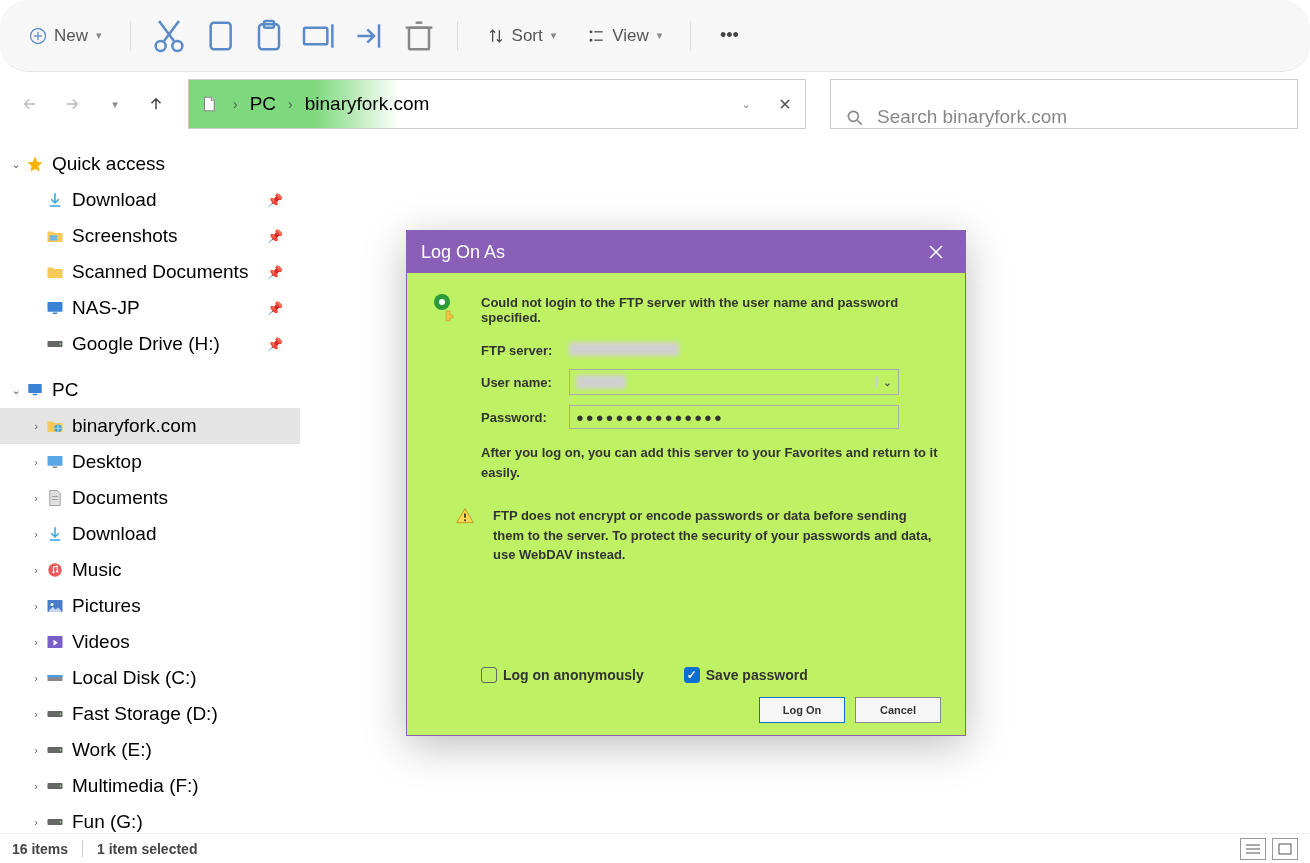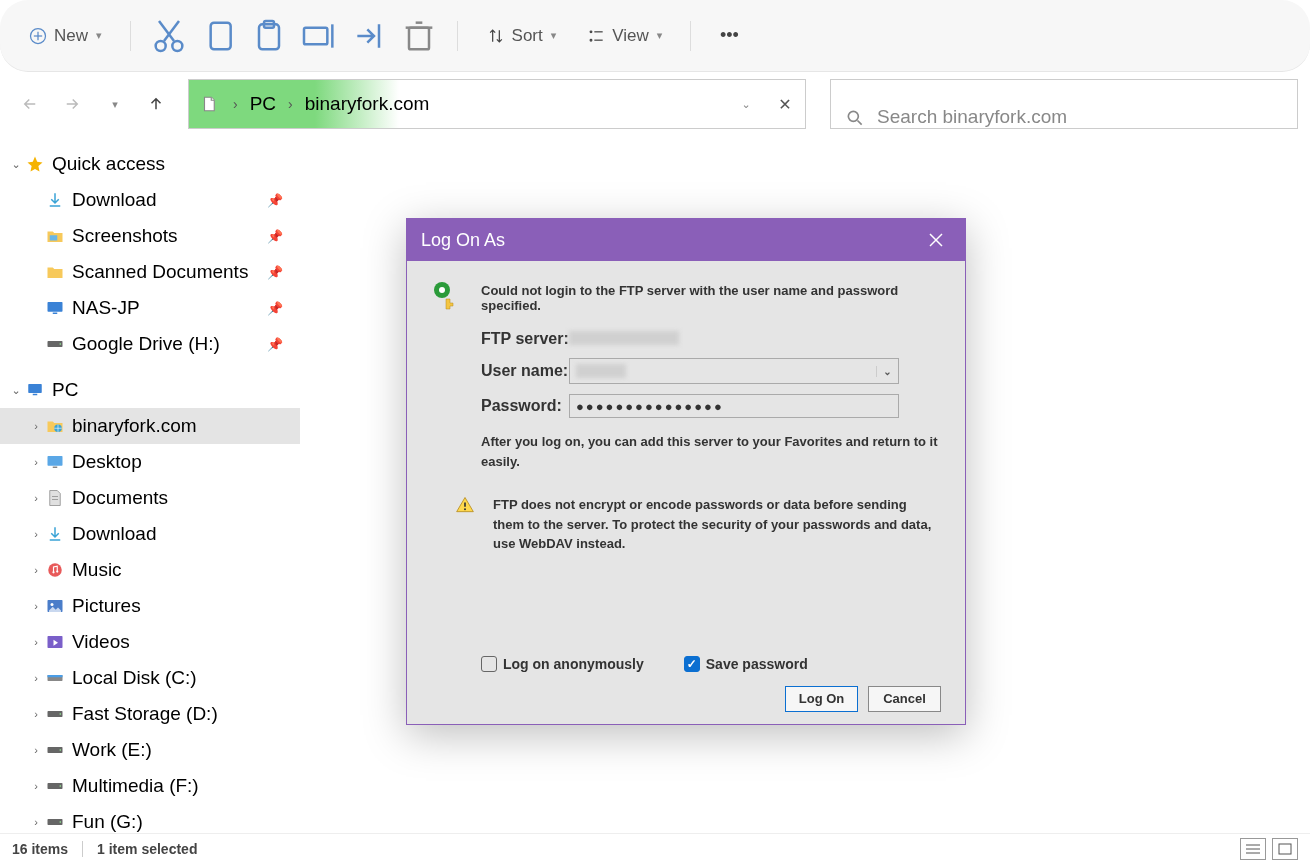--- a/index.html
+++ b/index.html
@@ -43,46 +43,46 @@
 .tree-item .pin { position: absolute; right: 16px; color: #888; font-size: 13px; }
 .content { flex: 1; background: #fff; position: relative; }
 
 
 .status { height: 30px; border-top: 1px solid #eee; display: flex; align-items: center; padding: 0 12px; font-size: 14px; color: #444; gap: 14px; font-weight: bold; }
 .status .sep { width: 1px; height: 16px; background: #ccc; }
 .status-right { margin-left: auto; display: flex; gap: 6px; }
 .viewbtn { width: 26px; height: 22px; border: 1px solid #999; display: flex; align-items: center; justify-content: center; cursor: pointer; }
 
 
-.dialog { position: absolute; left: 406px; top: 218px; width: 560px; background: #e5e5e5; border: 1px solid #8a5fb8; box-shadow: 0 10px 40px rgba(0,0,0,0.25); z-index: 100; }
+.dialog { position: absolute; left: 406px; top: 230px; width: 560px; background: #bef264; border: 1px solid #8a5fb8; box-shadow: 0 10px 40px rgba(0,0,0,0.25); z-index: 100; }
 .dlg-title { height: 42px; background: #8a5fb8; color: #fff; display: flex; align-items: center; padding: 0 14px; font-size: 18px; }
 .dlg-close { margin-left: auto; width: 30px; height: 30px; display: flex; align-items: center; justify-content: center; cursor: pointer; color: #fff; }
 .dlg-body { padding: 18px 24px 12px 24px; font-size: 13px; color: #333; font-weight: bold; }
 .dlg-row { display: flex; gap: 14px; margin-bottom: 14px; }
 .dlg-keyicon { width: 36px; flex-shrink: 0; }
 .dlg-msg { flex: 1; padding-top: 4px; }
 .form-row { display: flex; align-items: center; margin-bottom: 10px; margin-left: 50px; }
-.form-row label { width: 88px; font-size: 16px; }
+.form-row label { width: 88px; font-size: 13px; }
 .form-row .val { flex: 1; }
 .form-row .redact { display: inline-block; width: 110px; height: 14px; background: #d0d0d0; filter: blur(2px); }
 .form-row .redact.sm { width: 50px; }
 .combo { display: flex; border: 1px solid #aaa; height: 26px; width: 330px; align-items: center; }
 .combo .redact { margin-left: 6px; }
 .combo .dd { margin-left: auto; width: 22px; text-align: center; border-left: 1px solid #ccc; cursor: pointer; font-size: 10px; color: #555; }
 .pwd { border: 1px solid #aaa; height: 24px; width: 330px; padding: 0 6px; font-size: 13px; letter-spacing: 2px; display: flex; align-items: center; }
 .note { margin-left: 50px; margin-top: 14px; font-size: 13px; line-height: 1.5; }
 .warn-row { display: flex; gap: 16px; margin-left: 24px; margin-top: 24px; }
 .warn-ico { width: 22px; flex-shrink: 0; }
 .warn-txt { font-size: 13px; line-height: 1.5; flex: 1; }
 .chk-row { display: flex; align-items: center; gap: 40px; margin-top: 102px; margin-left: 50px; }
 .chk { display: flex; align-items: center; gap: 6px; font-size: 14px; }
 .chk .box { width: 16px; height: 16px; border: 1.5px solid #666; border-radius: 3px; display: flex; align-items: center; justify-content: center; }
 .chk .box.checked { background: #0b6fd1; border-color: #0b6fd1; color: #fff; font-size: 12px; }
 .btn-row { display: flex; justify-content: flex-end; gap: 10px; margin-top: 14px; }
-.btn { width: 73px; height: 26px; border: 1px solid #888; background: #f6f6f6; font-size: 13px; cursor: pointer; display: flex; align-items: center; justify-content: center; }
+.btn { width: 86px; height: 26px; border: 1px solid #888; background: #f6f6f6; font-size: 11px; cursor: pointer; display: flex; align-items: center; justify-content: center; }
 .btn.primary { border: 1.5px solid #0b6fd1; }
 </style>
 </head>
 <body>
 
 <div class="toolbar">
   <div class="tbtn">
     <svg viewBox="0 0 24 24" fill="none" stroke="#5a8bc9" stroke-width="1.5">
         <circle cx="12" cy="12" r="9"></circle>
         <line x1="12" y1="7" x2="12" y2="17"></line>

